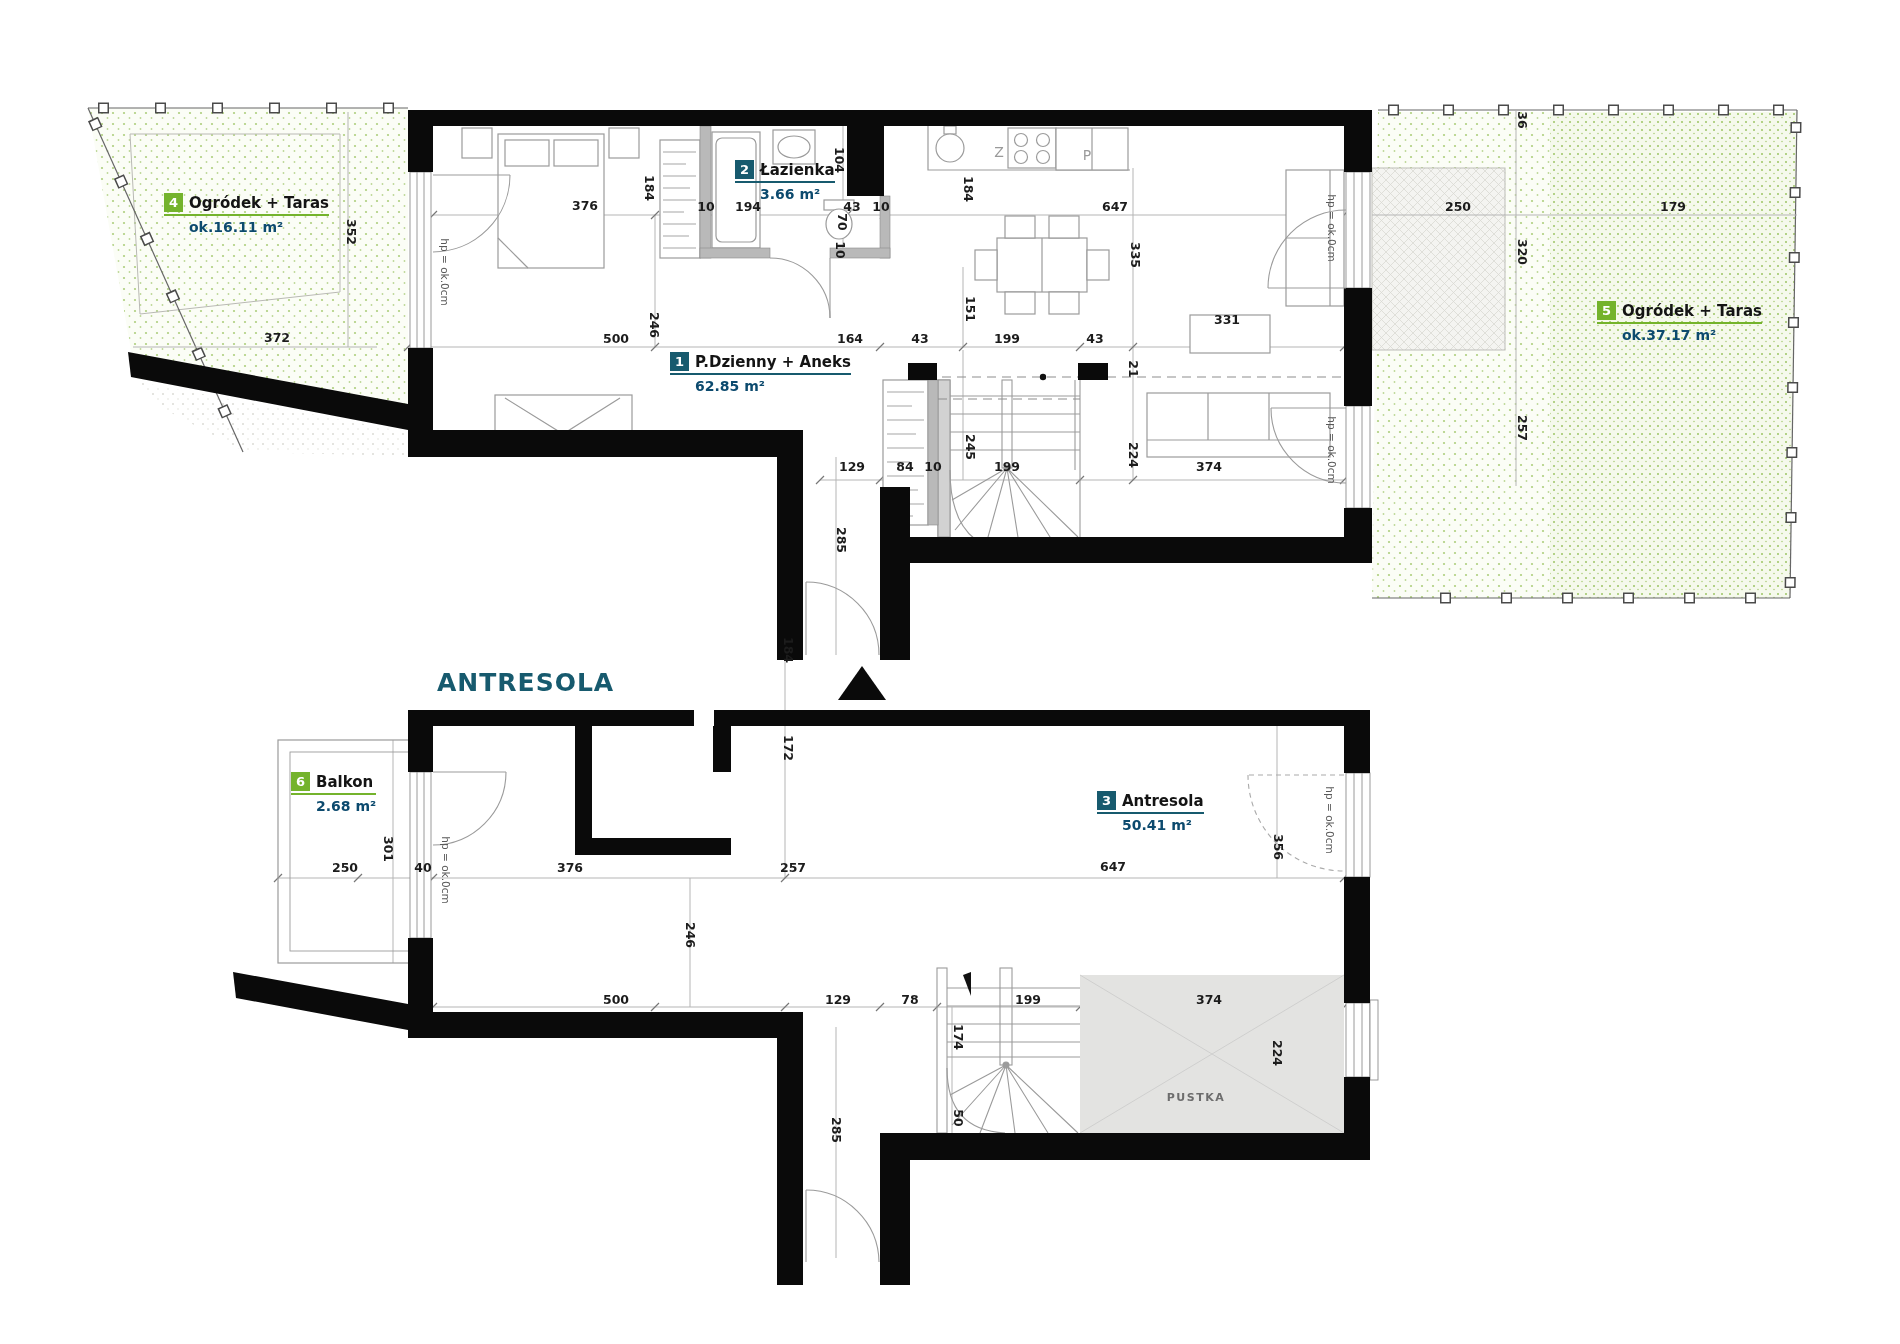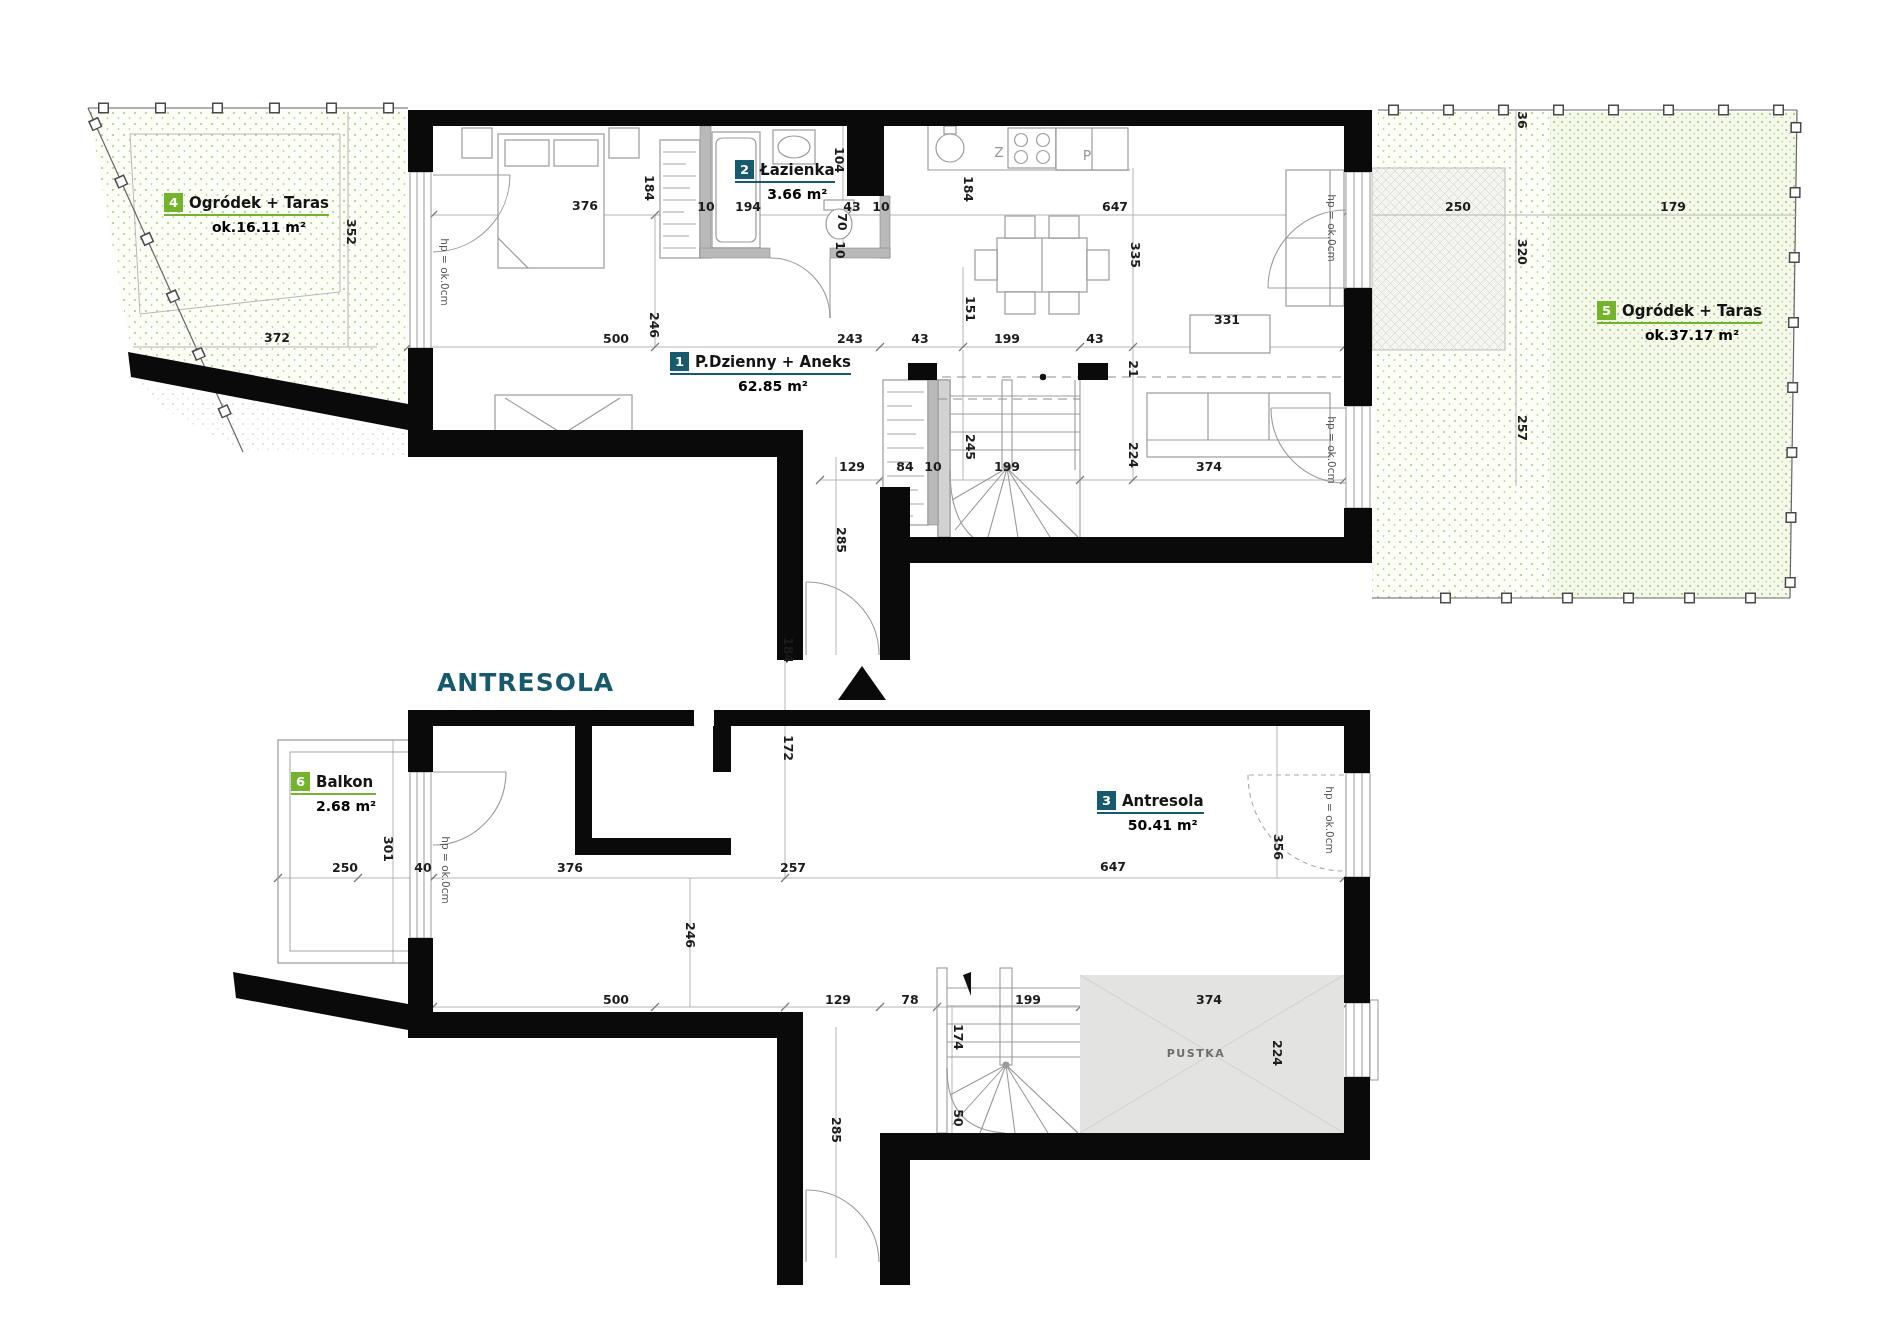--- a/index.html
+++ b/index.html
@@ -11,26 +11,26 @@
   .dim.rot{transform:translate(-50%,-50%) rotate(90deg);}
   .hp{position:absolute;transform:translate(-50%,-50%) rotate(90deg);font-size:10.5px;
       font-weight:400;color:#5a5a5a;white-space:nowrap;line-height:1;}
   .appl{position:absolute;transform:translate(-50%,-50%);font-size:14px;color:#9a9a9a;
         font-weight:400;line-height:1;}
   .badge{position:absolute;}
   .badge .row{display:flex;align-items:center;gap:6px;padding-bottom:2px;border-bottom:2px solid;}
   .badge .num{width:19px;height:19px;display:flex;align-items:center;justify-content:center;
               color:#fff;font-weight:700;font-size:13px;flex:0 0 auto;}
   .badge .nm{font-weight:700;font-size:15px;color:#141414;white-space:nowrap;}
-  .badge .ar{font-size:14px;font-weight:700;color:#000000;margin-left:25px;margin-top:3px;white-space:nowrap;text-align:center;}
+  .badge .ar{font-size:14px;font-weight:700;color:#0c4a6e;margin-left:25px;margin-top:3px;white-space:nowrap;}
   .badge.green .row{border-color:#74b32c;} .badge.green .num{background:#74b32c;}
   .badge.teal .row{border-color:#175a6e;}  .badge.teal .num{background:#175a6e;}
   .level-title{position:absolute;font-size:25px;font-weight:700;color:#175a6e;letter-spacing:1px;white-space:nowrap;}
   .pustka{position:absolute;transform:translate(-50%,-50%);font-size:11px;font-weight:700;
-          color:#6d6d6d;letter-spacing:1.5px;}
+          color:#6d6d6d;letter-spacing:1.5px;margin-top:44px;}
 </style>
 </head>
 <body>
 
 <div id="canvas">
 
 <svg id="plan-svg" width="1900" height="1344" viewBox="0 0 1900 1344" xmlns="http://www.w3.org/2000/svg">
   <defs>
     <pattern id="gdot" width="11" height="11" patternUnits="userSpaceOnUse">
       <rect width="11" height="11" fill="#fbfdf6"></rect>
@@ -344,21 +344,21 @@
 <span class="dim" style="left:706px;top:207px">10</span>
 <span class="dim" style="left:748px;top:207px">194</span>
 <span class="dim rot" style="left:839px;top:160px">104</span>
 <span class="dim" style="left:852px;top:207px">43</span>
 <span class="dim" style="left:881px;top:207px">10</span>
 <span class="dim rot" style="left:968px;top:189px">184</span>
 <span class="dim" style="left:1115px;top:207px">647</span>
 <span class="dim rot" style="left:1135px;top:255px">335</span>
 <span class="dim" style="left:616px;top:339px">500</span>
 <span class="dim rot" style="left:654px;top:325px">246</span>
-<span class="dim" style="left:850px;top:339px">243</span>
+<span class="dim" style="left:850px;top:339px">164</span>
 <span class="dim" style="left:920px;top:339px">43</span>
 <span class="dim" style="left:1007px;top:339px">199</span>
 <span class="dim" style="left:1095px;top:339px">43</span>
 <span class="dim" style="left:1227px;top:320px">331</span>
 <span class="dim rot" style="left:970px;top:309px">151</span>
 <span class="dim rot" style="left:1133px;top:369px">21</span>
 <span class="dim rot" style="left:970px;top:447px">245</span>
 <span class="dim" style="left:1007px;top:467px">199</span>
 <span class="dim rot" style="left:1133px;top:455px">224</span>
 <span class="dim" style="left:1209px;top:467px">374</span>

